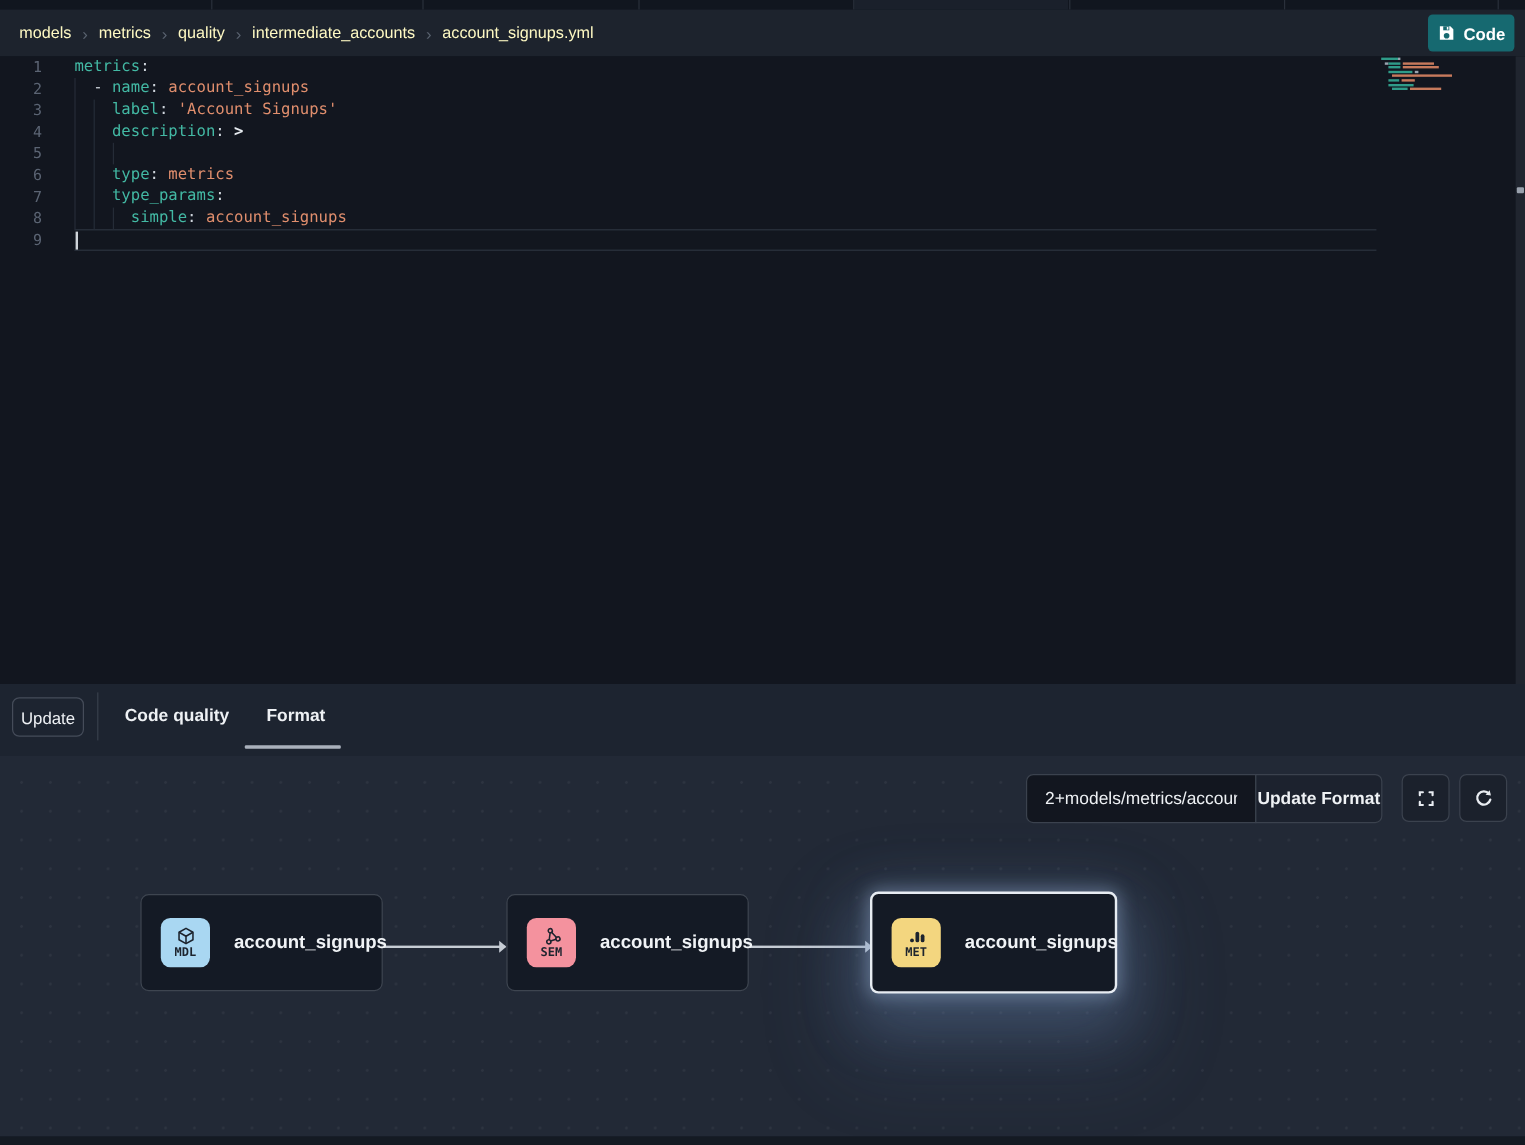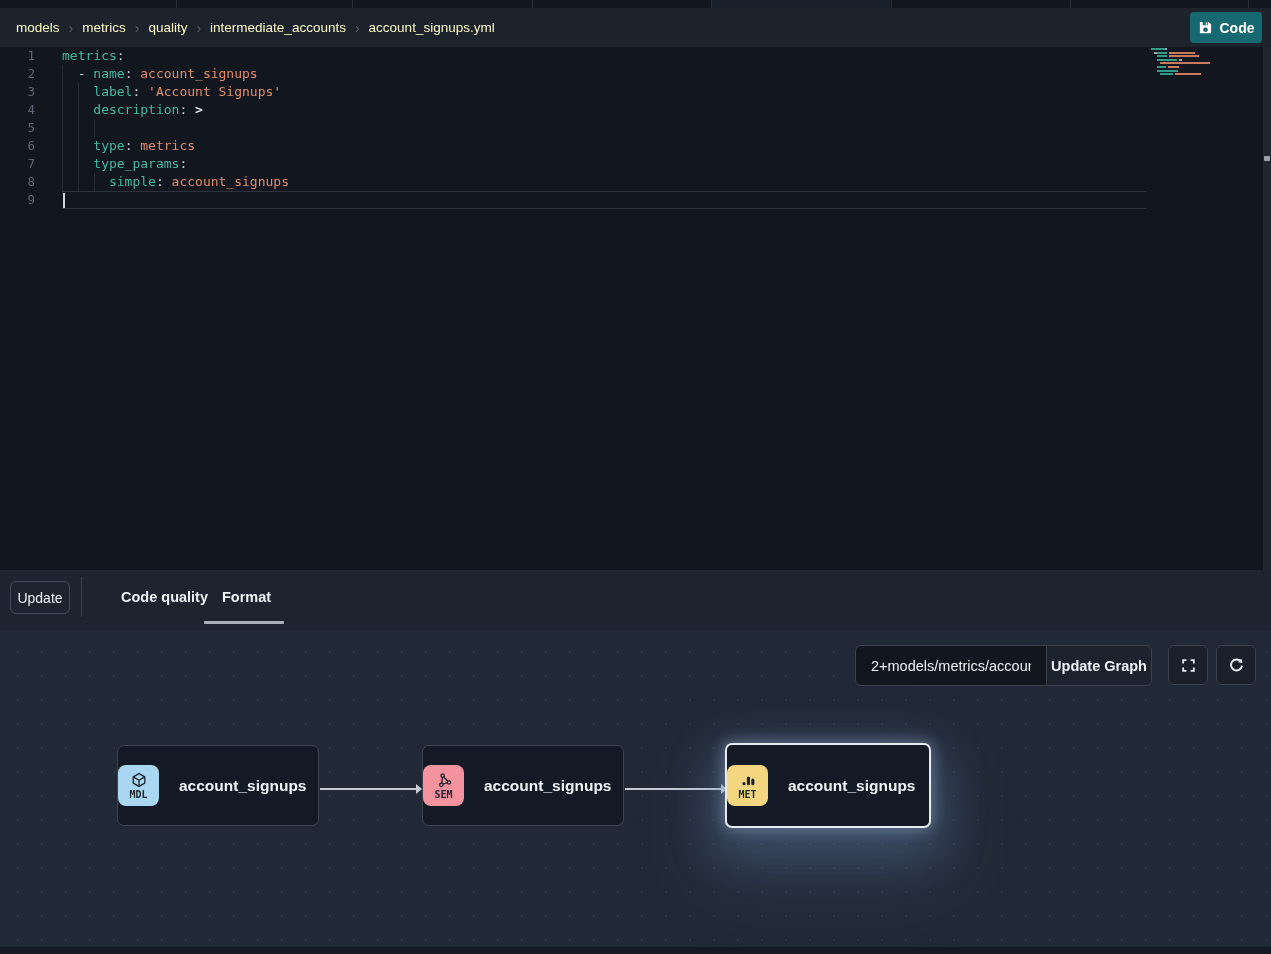--- a/index.html
+++ b/index.html
@@ -49,21 +49,21 @@
   .v-scroll { position:absolute; left:1263px; top:0; width:8px; height:523px; background:#20252f; }
   .v-thumb { position:absolute; left:1px; top:109px; width:6px; height:5px; background:#99a1ad; border-radius:1px; }
 
   
   .bottom-panel { position:absolute; left:0; top:570px; width:1271px; height:384px; background:#1d2430; }
   .format-btn { position:absolute; left:10px; top:11px; width:60px; height:33px; background:transparent;
                 border:1px solid #454c59; border-radius:6px; color:#eef1f4; font-size:14px; cursor:pointer;
                 font-family:"Liberation Sans", sans-serif; }
   .tab-divider { position:absolute; left:81px; top:7px; width:1px; height:40px; background:#39404c; }
   .panel-tab { position:absolute; top:19px; color:#eef1f4; font-size:14.5px; font-weight:bold; cursor:pointer; }
-  .tab-codequality { left:121px; }
+  .tab-codequality { left:104px; }
   .tab-lineage { left:222px; }
   .tab-underline { position:absolute; left:204px; top:51px; width:80px; height:3px; background:#a9b0bb; border-radius:1px; }
 
   
   .graph-area { position:absolute; left:0; top:60px; width:1271px; height:317px; background:#222936;
                 background-image:radial-gradient(circle, rgba(255,255,255,0.05) 1px, transparent 1.3px);
                 background-size:24px 24px; background-position:6px 10px; }
   .bottom-strip { position:absolute; left:0; top:377px; width:1271px; height:7px; background:#141a23; }
 
   .controls-group { position:absolute; left:855px; top:15px; display:flex; }
@@ -74,21 +74,21 @@
                 border-radius:0 6px 6px 0; color:#eef1f4; font-size:14.5px; font-weight:bold; cursor:pointer;
                 font-family:"Liberation Sans", sans-serif; }
   .icon-btn { position:absolute; top:15px; width:40px; height:40px; background:#1b212c;
               border:1px solid #3b424e; border-radius:6px; cursor:pointer;
               display:flex; align-items:center; justify-content:center; }
   .btn-fullscreen { left:1168px; }
   .btn-refresh { left:1216px; }
 
   
   .node { position:absolute; width:202px; height:81px; background:#141a25; border:1px solid #3e4550;
-          border-radius:7px; display:flex; align-items:center; padding-left:0; cursor:pointer; }
+          border-radius:7px; display:flex; align-items:center; padding-left:16px; cursor:pointer; }
   .node-1 { left:117px; top:115px; }
   .node-2 { left:422px; top:115px; }
   .node-3 { left:725px; top:113px; width:206px; height:85px; border:2px solid #e7ecf2;
             box-shadow:0 0 14px 2px rgba(165,190,225,0.40), 0 16px 46px 12px rgba(120,150,195,0.25),
                        0 34px 70px 26px rgba(95,125,175,0.16); }
   .badge { width:41px; height:41px; border-radius:8px; flex:none; display:flex; flex-direction:column;
            align-items:center; justify-content:center; }
   .badge-mdl { background:#a9d7f2; }
   .badge-sem { background:#f4929e; }
   .badge-met { background:#f3d67f; }
@@ -203,21 +203,21 @@
     <button class="format-btn">Update</button>
     <span class="tab-divider"></span>
     <span class="panel-tab tab-codequality">Code quality</span>
     <span class="panel-tab tab-lineage">Format</span>
     <span class="tab-underline"></span>
 
     <div class="graph-area">
 
       <div class="controls-group">
         <input class="filter-input" readonly="" value="2+models/metrics/accounts/" style="">
-        <button class="update-btn">Update Graph</button>
+        <button class="update-btn">Update Format</button>
       </div>
 
       <button class="icon-btn btn-fullscreen">
         <span style="display:flex">
           <svg width="17" height="17" viewBox="0 0 16 16" fill="none" stroke="#e8ecf1" stroke-width="1.7" stroke-linecap="round">
             <path d="M3 5.4V3h2.4"></path>
               <path d="M10.6 3H13v2.4"></path>
               <path d="M13 10.6V13h-2.4"></path>
               <path d="M5.4 13H3v-2.4"></path>
           </svg>

